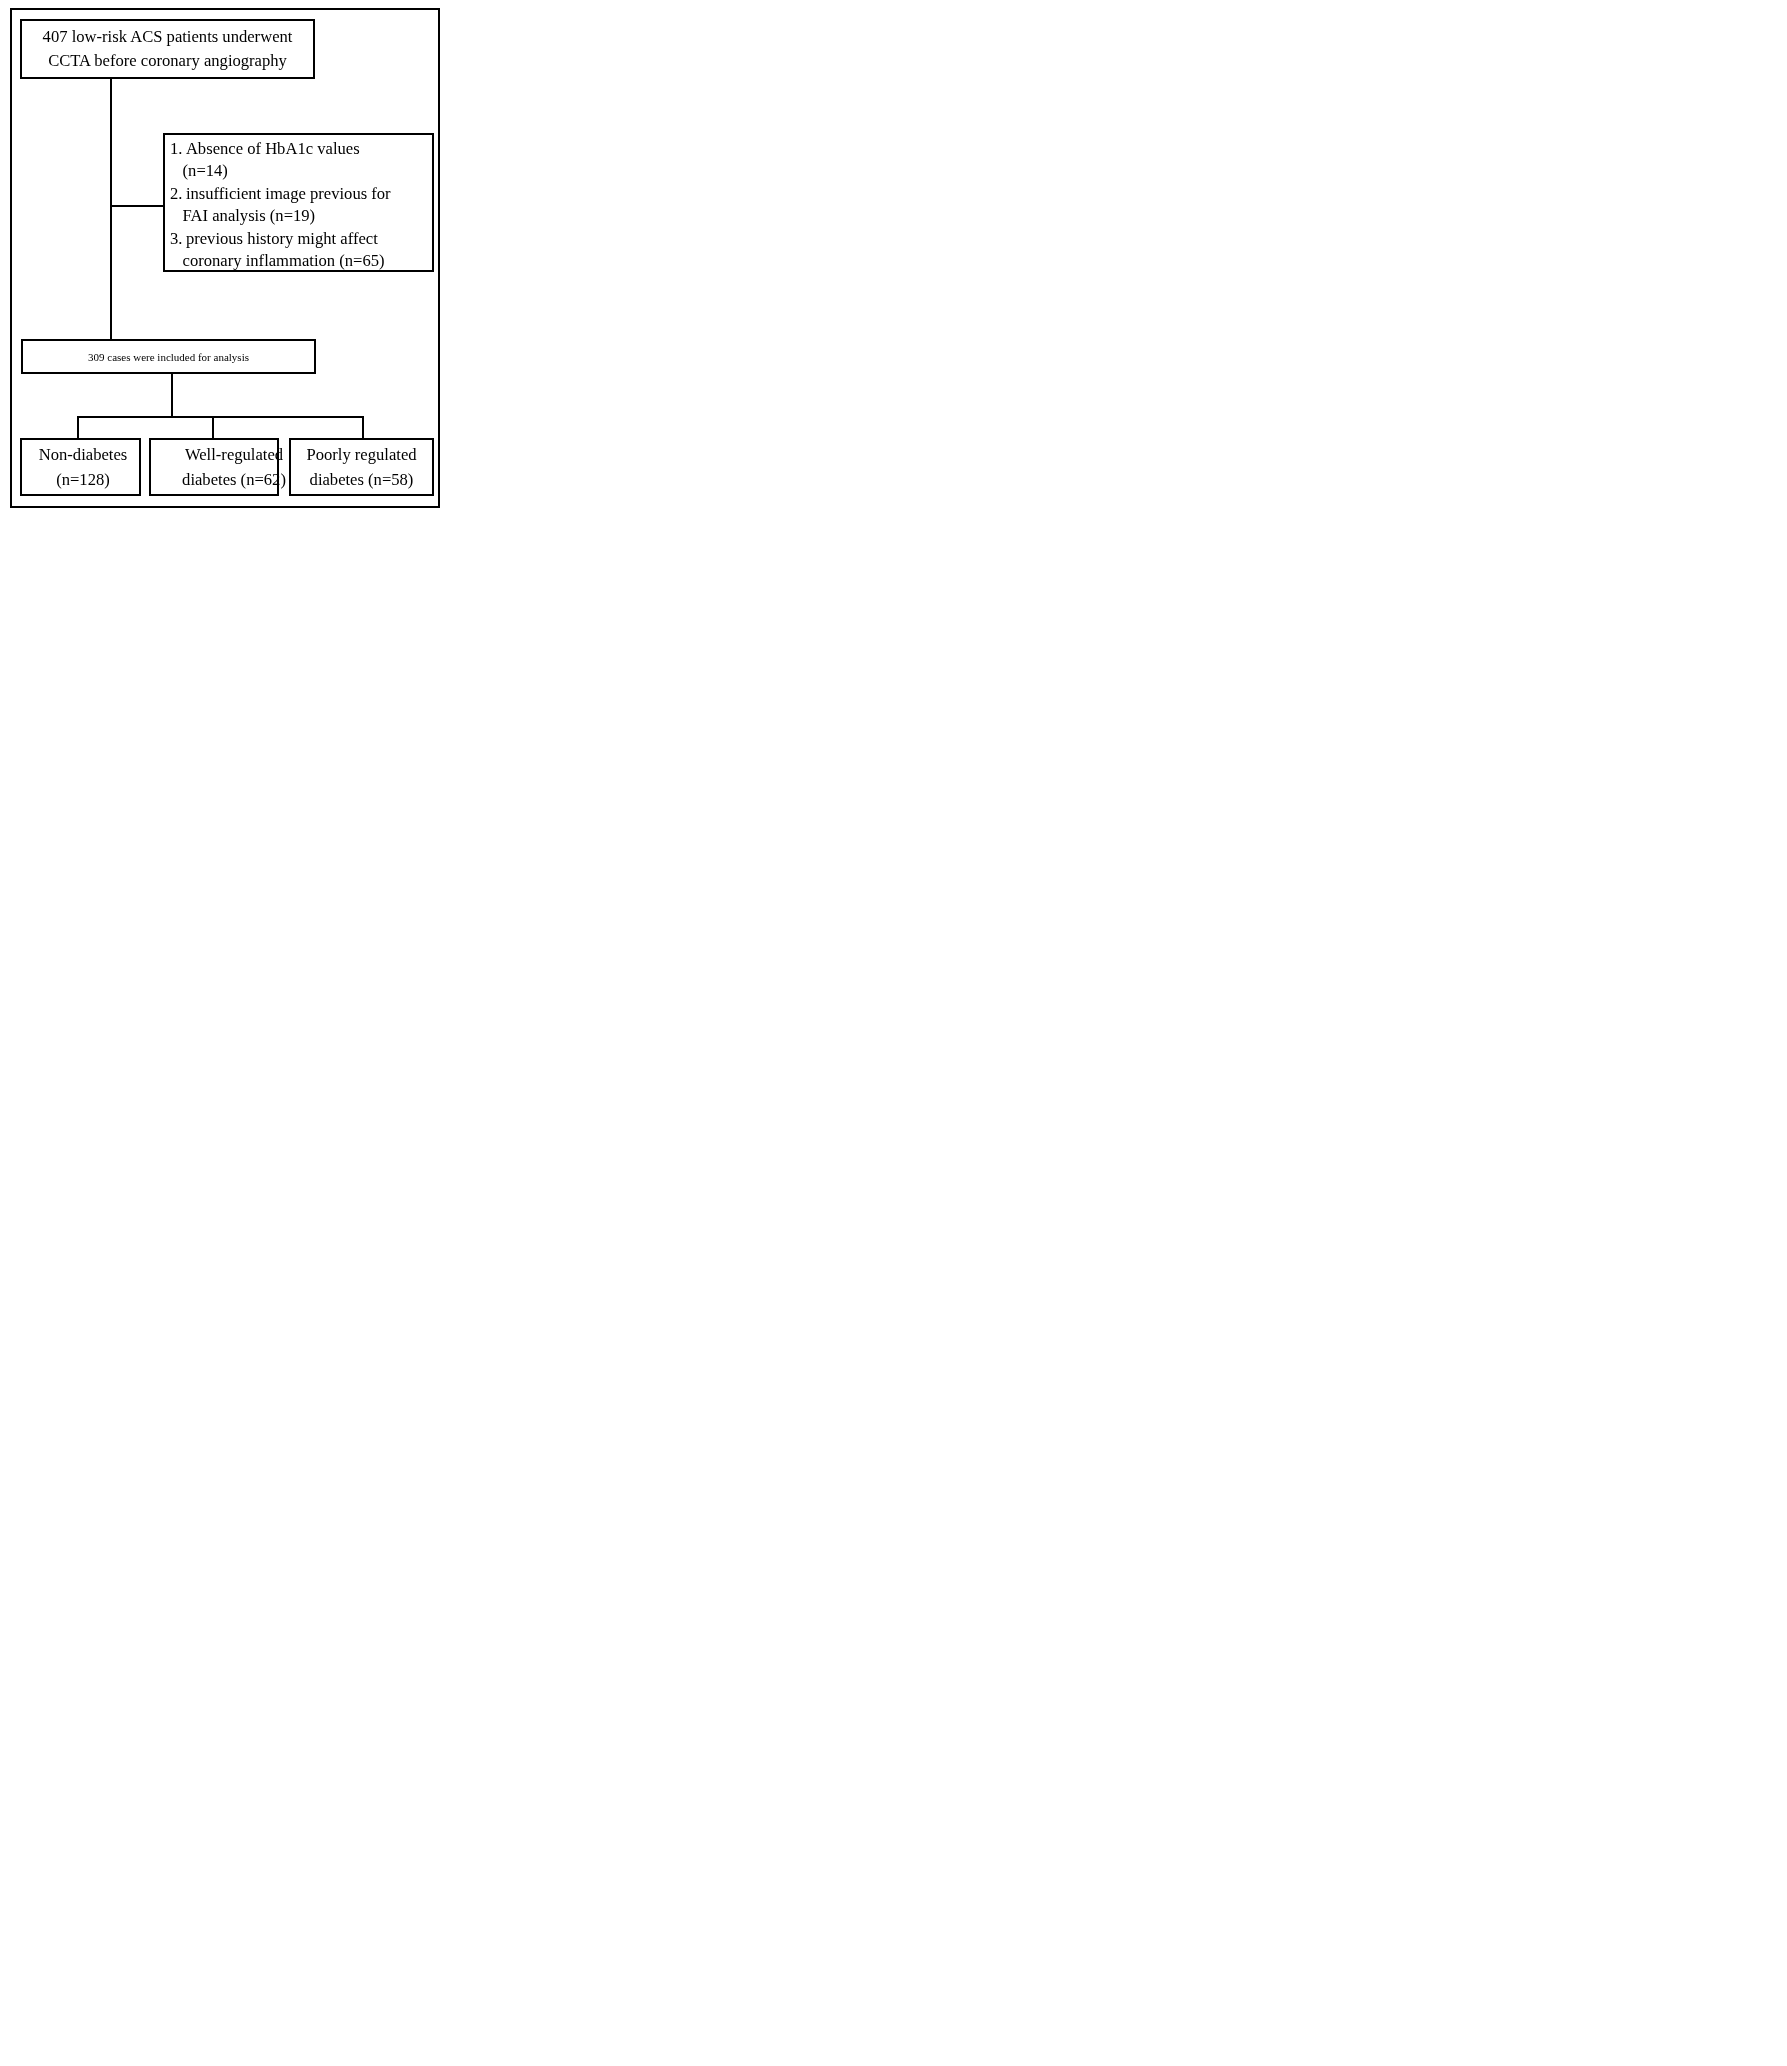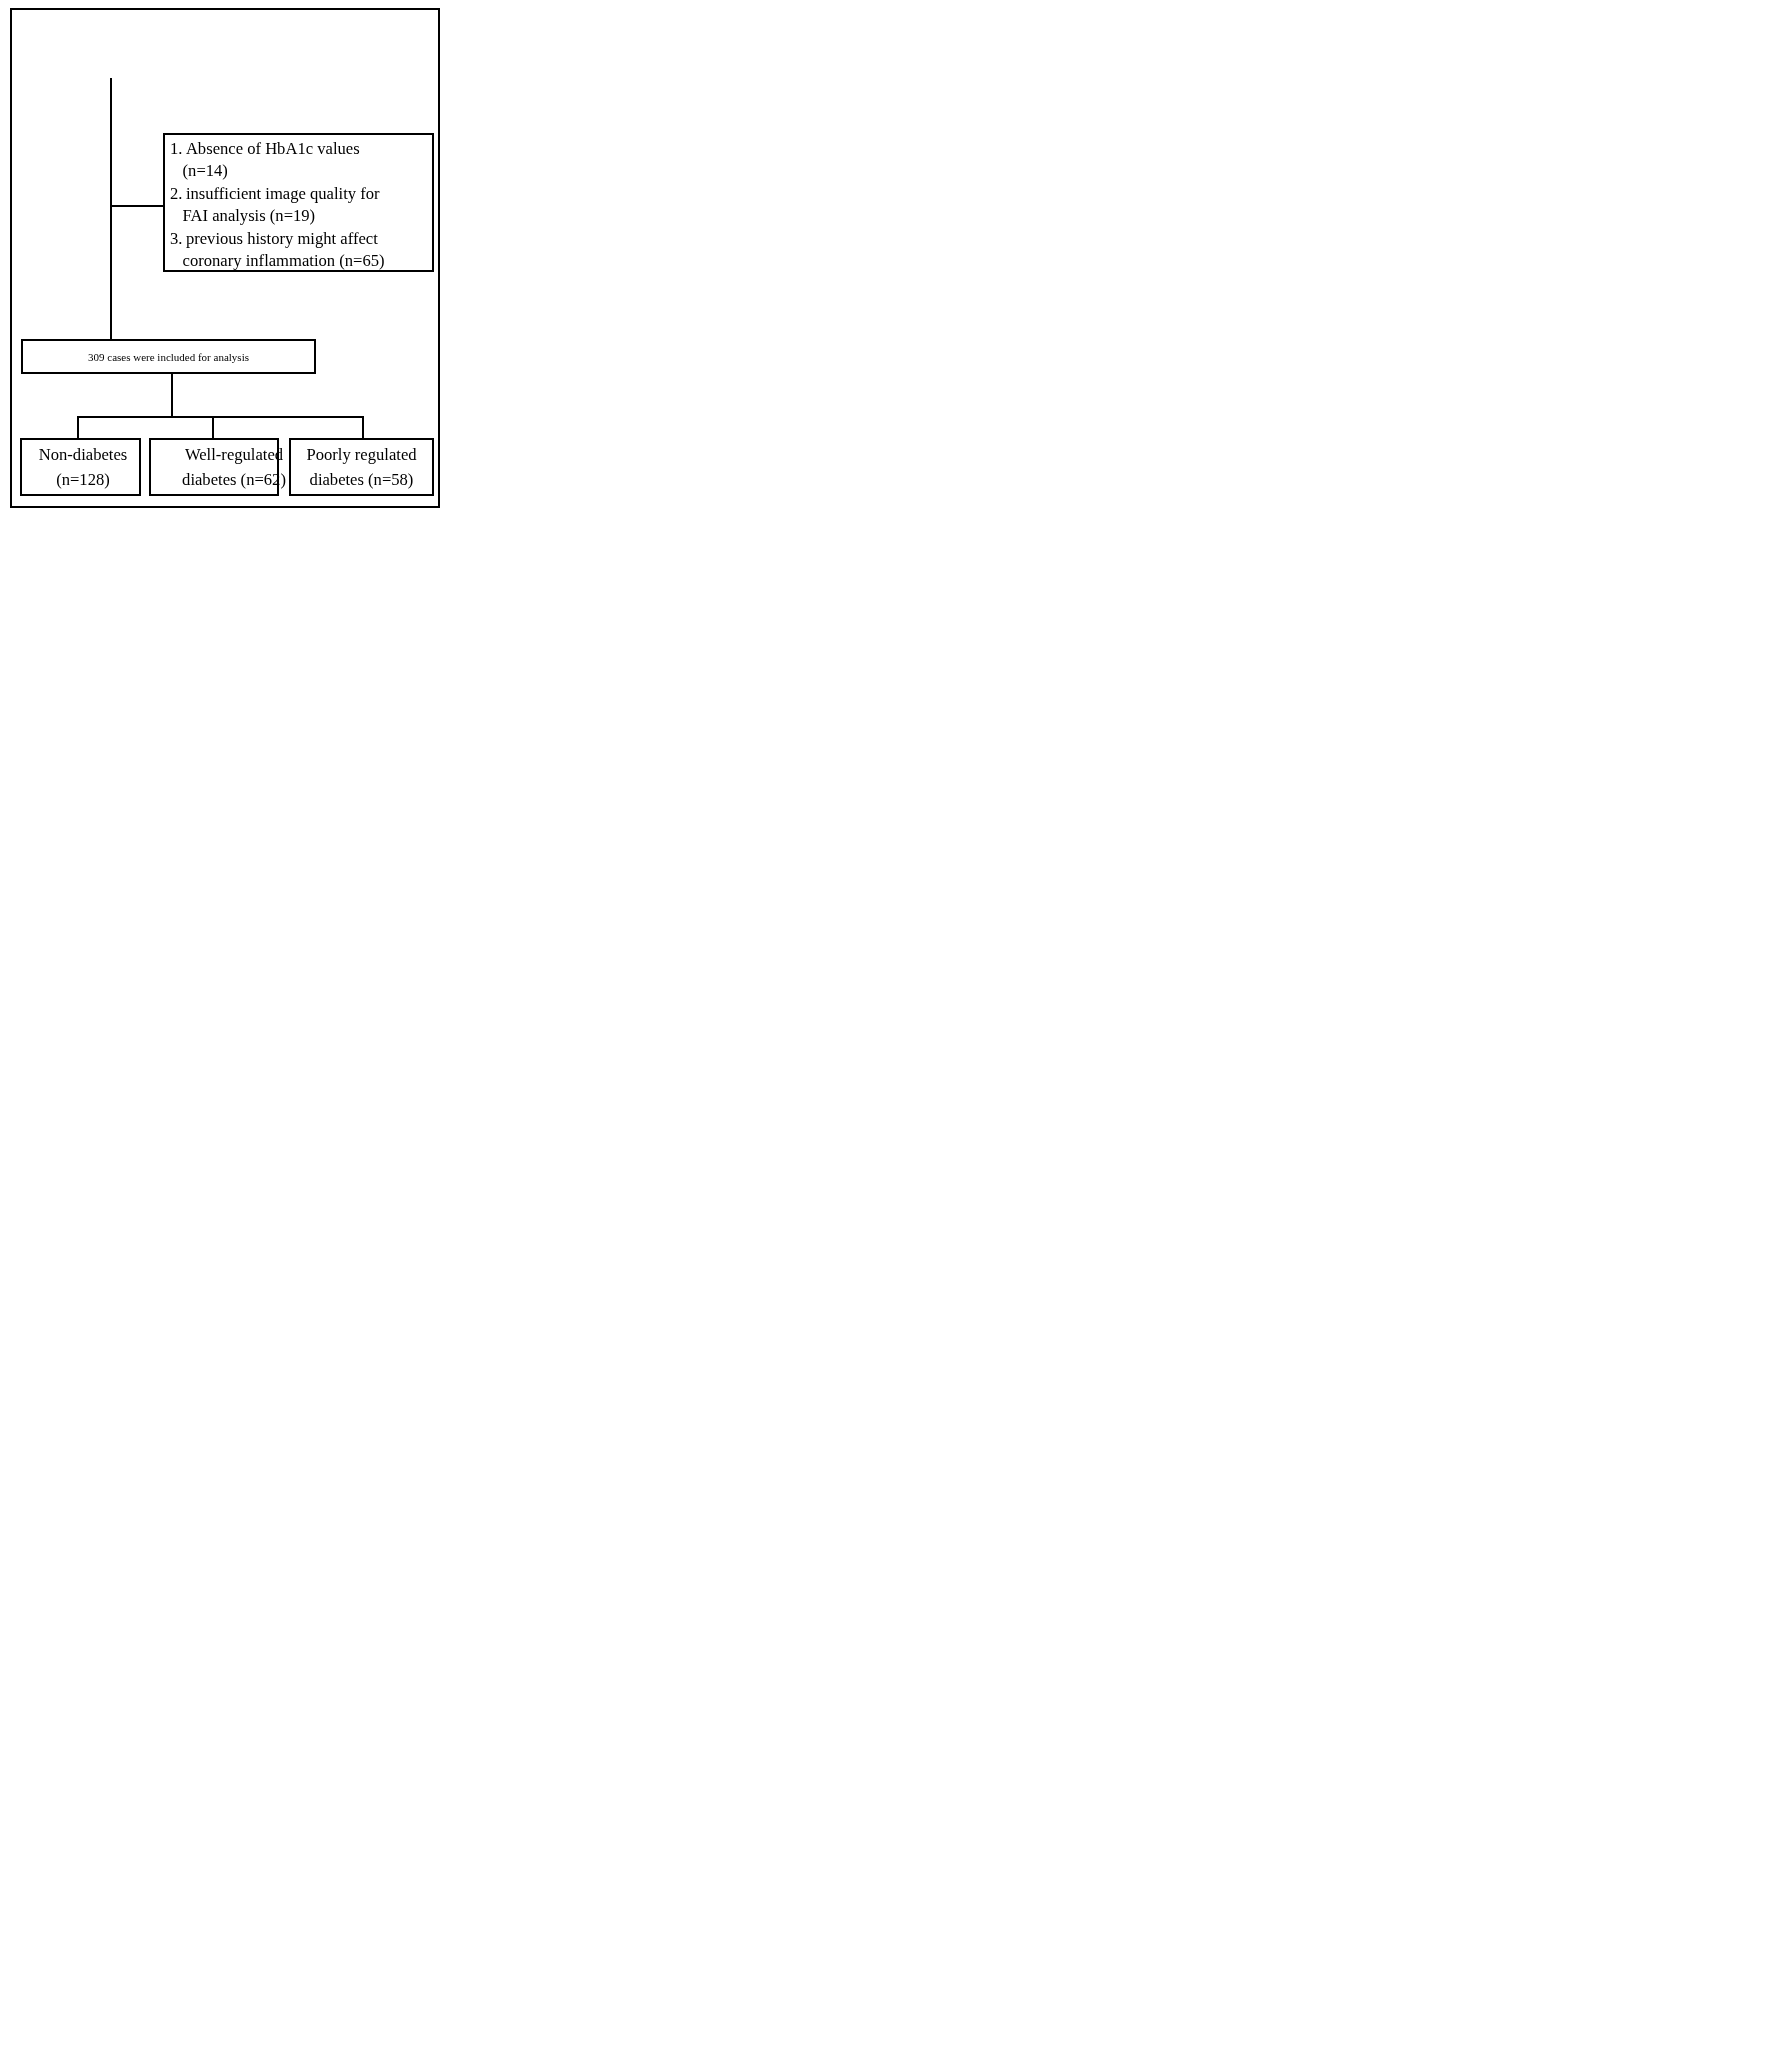--- a/index.html
+++ b/index.html
@@ -47,33 +47,39 @@
   .xcont { padding-left: 12.7px; }
   .line-el { white-space: nowrap; }
 </style>
 </head>
 <body>
 
 <div id="canvas">
 
   <div class="abs frame" style="left:9.8px; top:7.8px; width:430px; height:500px;"></div>
 
+  <div class="abs fbox" style="left:20px; top:18.6px; width:295px; height:60px;">
+    <div class="center-text top-box-text">
+      <span class="line-el">407 low-risk ACS patients underwent</span>
+      <span class="line-el">CCTA before coronary angiography</span>
+    </div>
+  </div>
 
   <div class="abs vline" style="left:110px; top:78px; width:2px; height:262px;"></div>
 
   <div class="abs hline" style="left:111px; top:205px; width:53px; height:2px;"></div>
 
   <div class="abs fbox" style="left:163px; top:133px; width:271px; height:139px;">
     <div class="excl-content">
       <div class="xrow">
         <span class="xmarker">1.</span><span>Absence of HbA1c values</span>
       </div>
       <div class="xrow xcont">(n=14)</div>
       <div class="xrow">
-        <span class="xmarker">2.</span><span>insufficient image quality for</span>
+        <span class="xmarker">2.</span><span>insufficient image previous for</span>
       </div>
       <div class="xrow xcont">FAI analysis (n=19)</div>
       <div class="xrow">
         <span class="xmarker">3.</span><span>previous history might affect</span>
       </div>
       <div class="xrow xcont">coronary inflammation (n=65)</div>
     </div>
   </div>
 
   <div class="abs fbox" style="left:21px; top:339px; width:295px; height:35px;">

